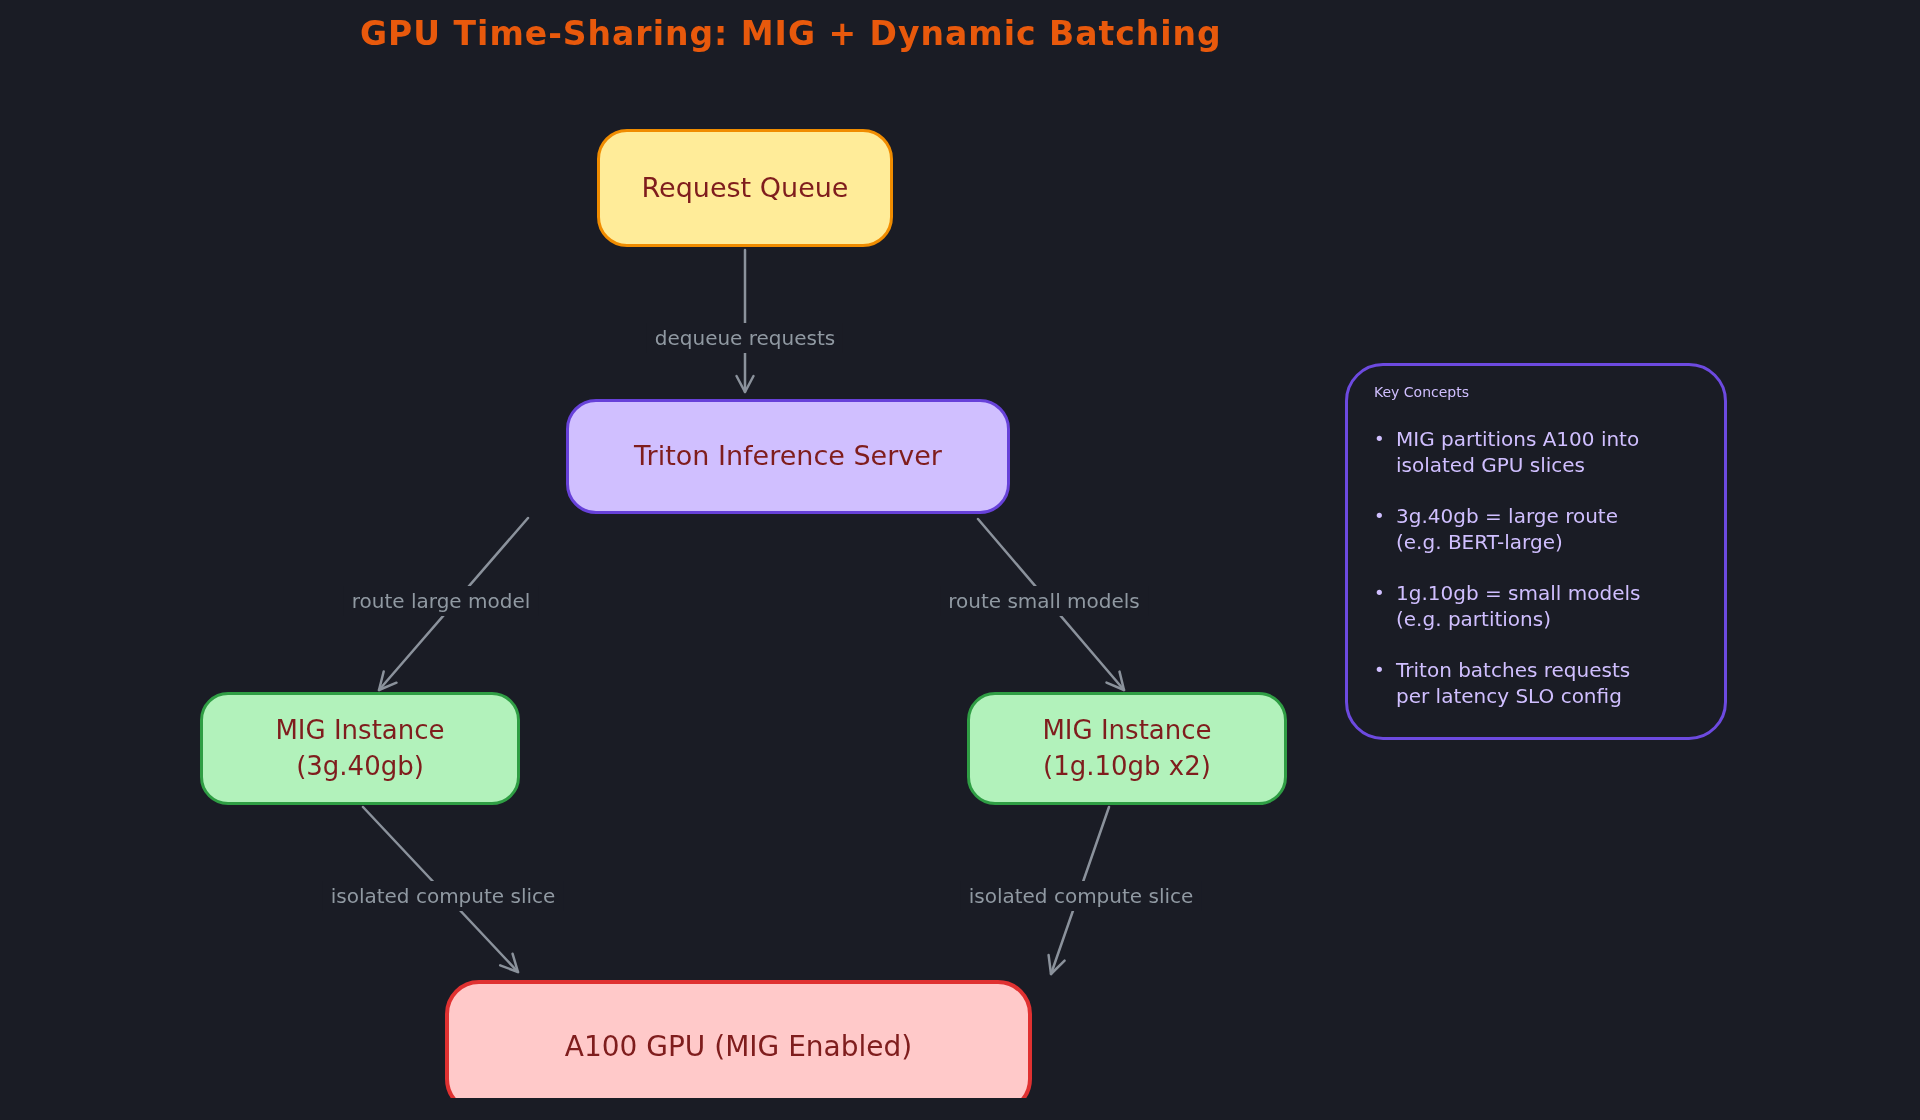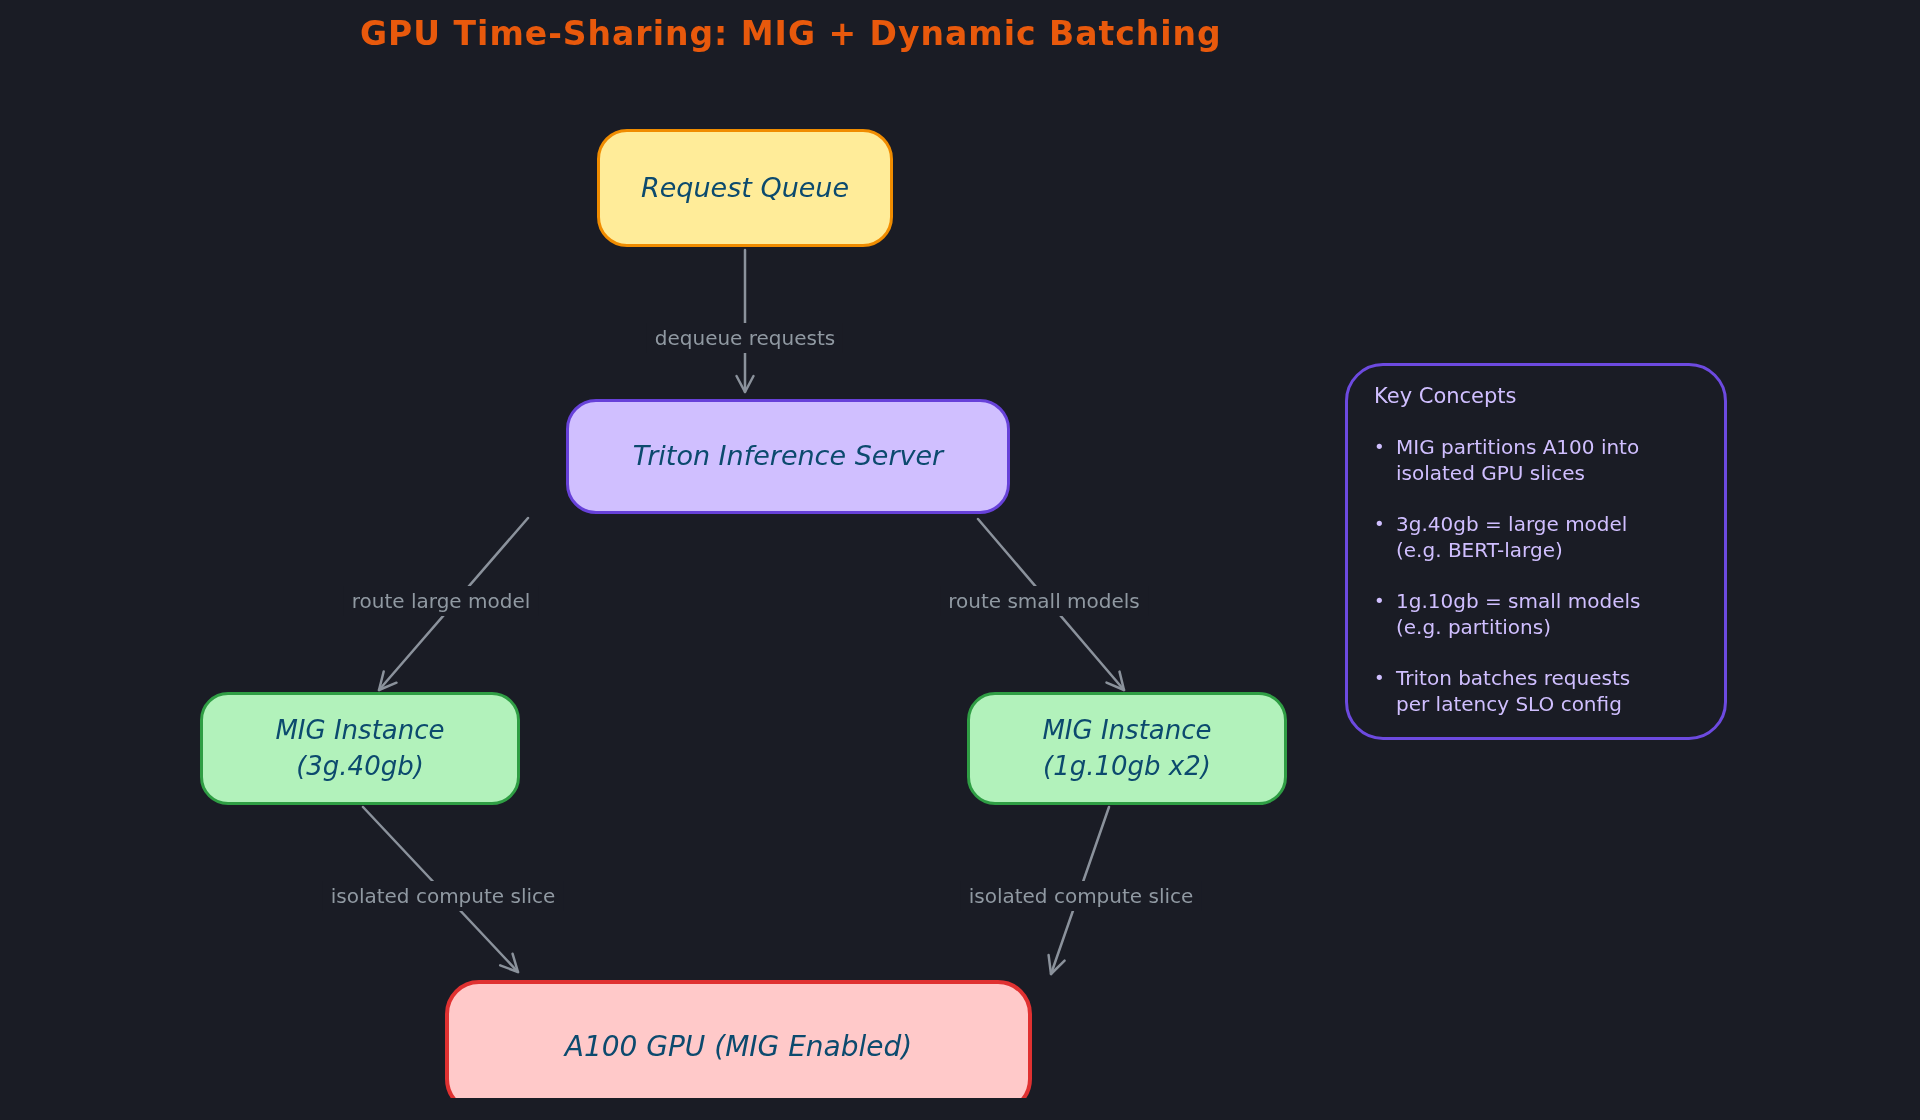--- a/index.html
+++ b/index.html
@@ -31,25 +31,24 @@
     z-index: 1;
   }
   .node {
     position: absolute;
     z-index: 2;
     display: flex;
     align-items: center;
     justify-content: center;
     text-align: center;
     white-space: pre-line;
-    color: #0c4a6e;
+    color: #7f1d1d;
     font-size: 26px;
     line-height: 1.35;
     box-sizing: border-box;
-    font-style: italic;
   }
   .node-request-queue {
     left: 597px; top: 129px; width: 296px; height: 118px;
     background: #ffec99; border: 3.5px solid #f08c00; border-radius: 30px;
     font-size: 27px;
   }
   .node-triton {
     left: 522px; top: 399px; width: 444px; height: 115px;
     background: #d0bfff; border: 3.5px solid #6741d9; border-radius: 30px;
     font-size: 27px;
@@ -87,21 +86,21 @@
     position: absolute;
     z-index: 2;
     left: 1345px; top: 363px; width: 382px; height: 377px;
     border: 3.5px solid #6d4ae0;
     border-radius: 38px;
     box-sizing: border-box;
     padding: 18px 24px 0 26px;
     color: #d0bfff;
   }
   .key-concepts-title {
-    font-size: 21px;
+    font-size: 14px;
     margin-bottom: 26px;
   }
   .kc-bullet {
     display: flex;
     margin-top: 25px;
     font-size: 20px;
     line-height: 26px;
   }
   .kc-marker {
     width: 22px;
@@ -177,21 +176,21 @@
 
   <div class="key-concepts">
     <div class="key-concepts-title">Key Concepts</div>
     <div class="kc-bullet">
       <span class="kc-marker">•</span>
       <span class="kc-text">MIG partitions A100 into
 isolated GPU slices</span>
     </div>
     <div class="kc-bullet">
       <span class="kc-marker">•</span>
-      <span class="kc-text">3g.40gb = large model
+      <span class="kc-text">3g.40gb = large route
 (e.g. BERT-large)</span>
     </div>
     <div class="kc-bullet">
       <span class="kc-marker">•</span>
       <span class="kc-text">1g.10gb = small models
 (e.g. partitions)</span>
     </div>
     <div class="kc-bullet">
       <span class="kc-marker">•</span>
       <span class="kc-text">Triton batches requests

